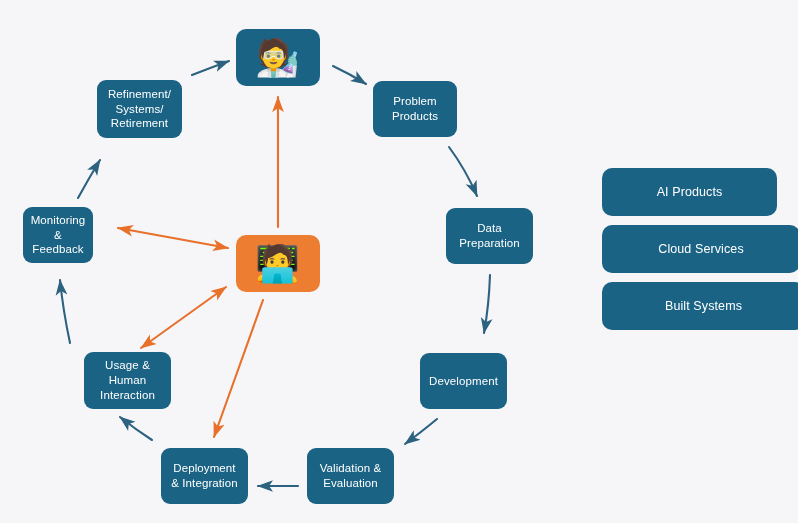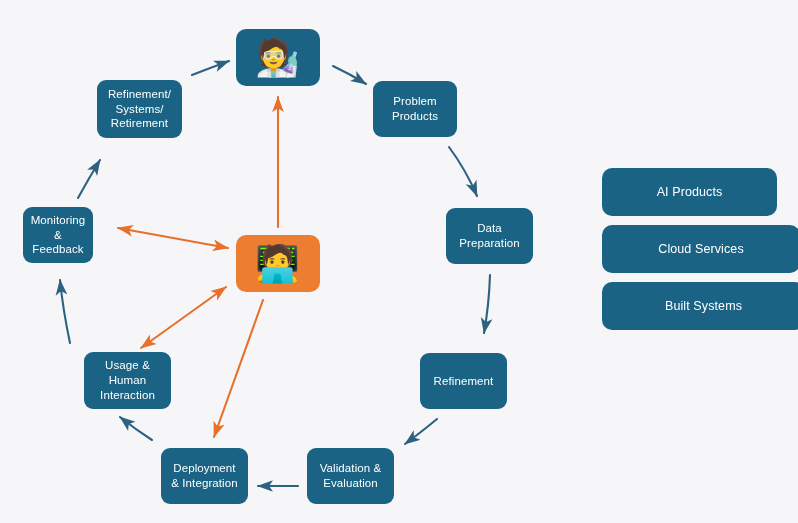--- a/index.html
+++ b/index.html
@@ -114,21 +114,21 @@
     <span class="label">Problem
 Products</span>
   </div>
 
   <div class="node" style="left:446px; top:208px; width:87px; height:56px;align-items:center;">
     <span class="label">Data
 Preparation</span>
   </div>
 
   <div class="node" style="left:420px; top:353px; width:87px; height:56px;">
-    <span class="label">Refinement</span>
+    <span class="label">Development</span>
   </div>
 
   <div class="node" style="left:161px; top:448px; width:87px; height:56px;">
     <span class="label">Deployment
 &amp; Integration</span>
   </div>
 
   <div class="node" style="left:307px; top:448px; width:87px; height:56px;">
     <span class="label">Validation &amp;
 Evaluation</span>

